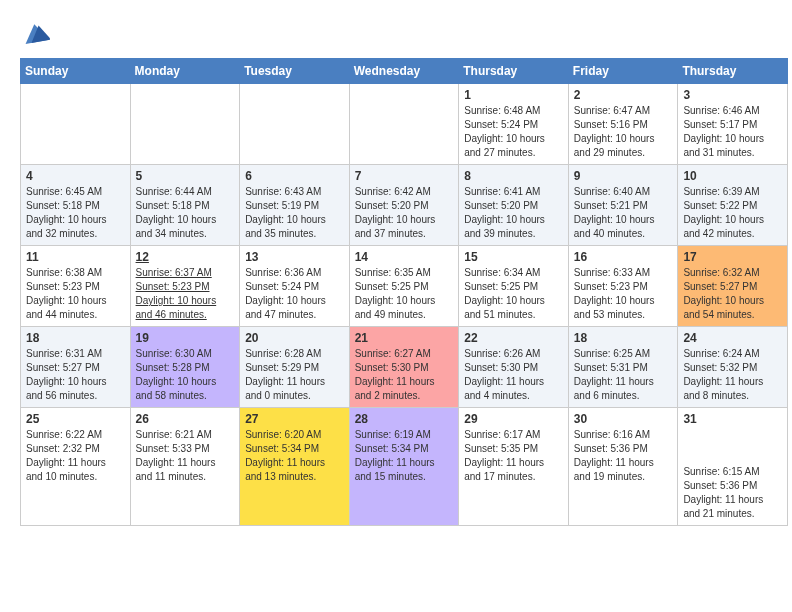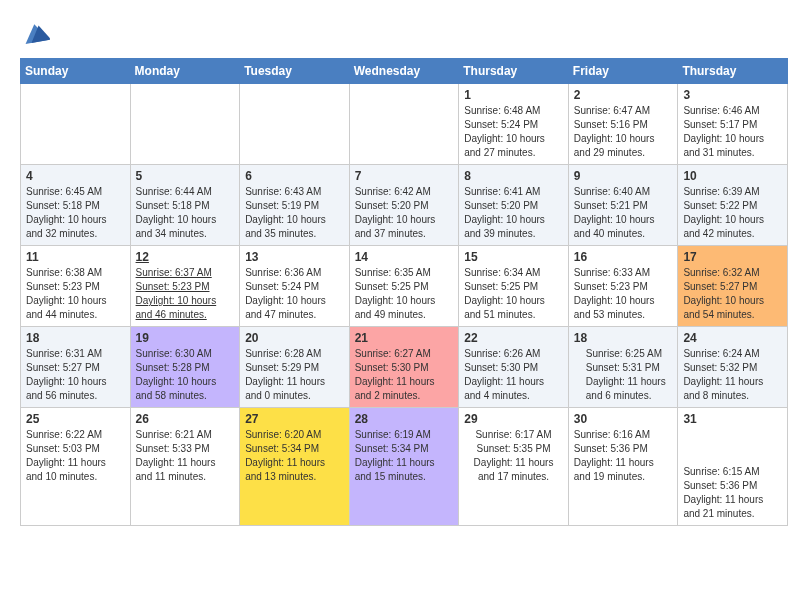--- a/index.html
+++ b/index.html
@@ -219,38 +219,38 @@
           </td>
           <td style="background: rgb(240, 244, 249);">
             <span class="day-num">22</span>
             <div class="day-info" style="white-space: pre-line;">Sunrise: 6:26 AM
 Sunset: 5:30 PM
 Daylight: 11 hours
 and 4 minutes.</div>
           </td>
           <td style="background: rgb(240, 244, 249);">
             <span class="day-num">18</span>
-            <div class="day-info" style="white-space: pre-line; margin-left: 12px;">Sunrise: 6:25 AM
+            <div class="day-info" style="white-space: pre-line;">Sunrise: 6:25 AM
 Sunset: 5:31 PM
 Daylight: 11 hours
 and 6 minutes.</div>
           </td>
           <td style="background: rgb(240, 244, 249);">
             <span class="day-num">24</span>
             <div class="day-info" style="white-space: pre-line;">Sunrise: 6:24 AM
 Sunset: 5:32 PM
 Daylight: 11 hours
 and 8 minutes.</div>
           </td>
         </tr>
         <tr>
           <td style="background: rgb(255, 255, 255);">
             <span class="day-num">25</span>
             <div class="day-info" style="white-space: pre-line;">Sunrise: 6:22 AM
-Sunset: 5:03 PM
+Sunset: 2:32 PM
 Daylight: 11 hours
 and 10 minutes.</div>
           </td>
           <td style="background: rgb(255, 255, 255);">
             <span class="day-num">26</span>
             <div class="day-info" style="white-space: pre-line;">Sunrise: 6:21 AM
 Sunset: 5:33 PM
 Daylight: 11 hours
 and 11 minutes.</div>
           </td>
@@ -263,21 +263,21 @@
           </td>
           <td style="background: #c4b5fd;">
             <span class="day-num">28</span>
             <div class="day-info" style="white-space: pre-line;">Sunrise: 6:19 AM
 Sunset: 5:34 PM
 Daylight: 11 hours
 and 15 minutes.</div>
           </td>
           <td style="background: rgb(255, 255, 255);">
             <span class="day-num">29</span>
-            <div class="day-info" style="white-space: pre-line; text-align: center;">Sunrise: 6:17 AM
+            <div class="day-info" style="white-space: pre-line;">Sunrise: 6:17 AM
 Sunset: 5:35 PM
 Daylight: 11 hours
 and 17 minutes.</div>
           </td>
           <td style="background: rgb(255, 255, 255);">
             <span class="day-num">30</span>
             <div class="day-info" style="white-space: pre-line;">Sunrise: 6:16 AM
 Sunset: 5:36 PM
 Daylight: 11 hours
 and 19 minutes.</div>

